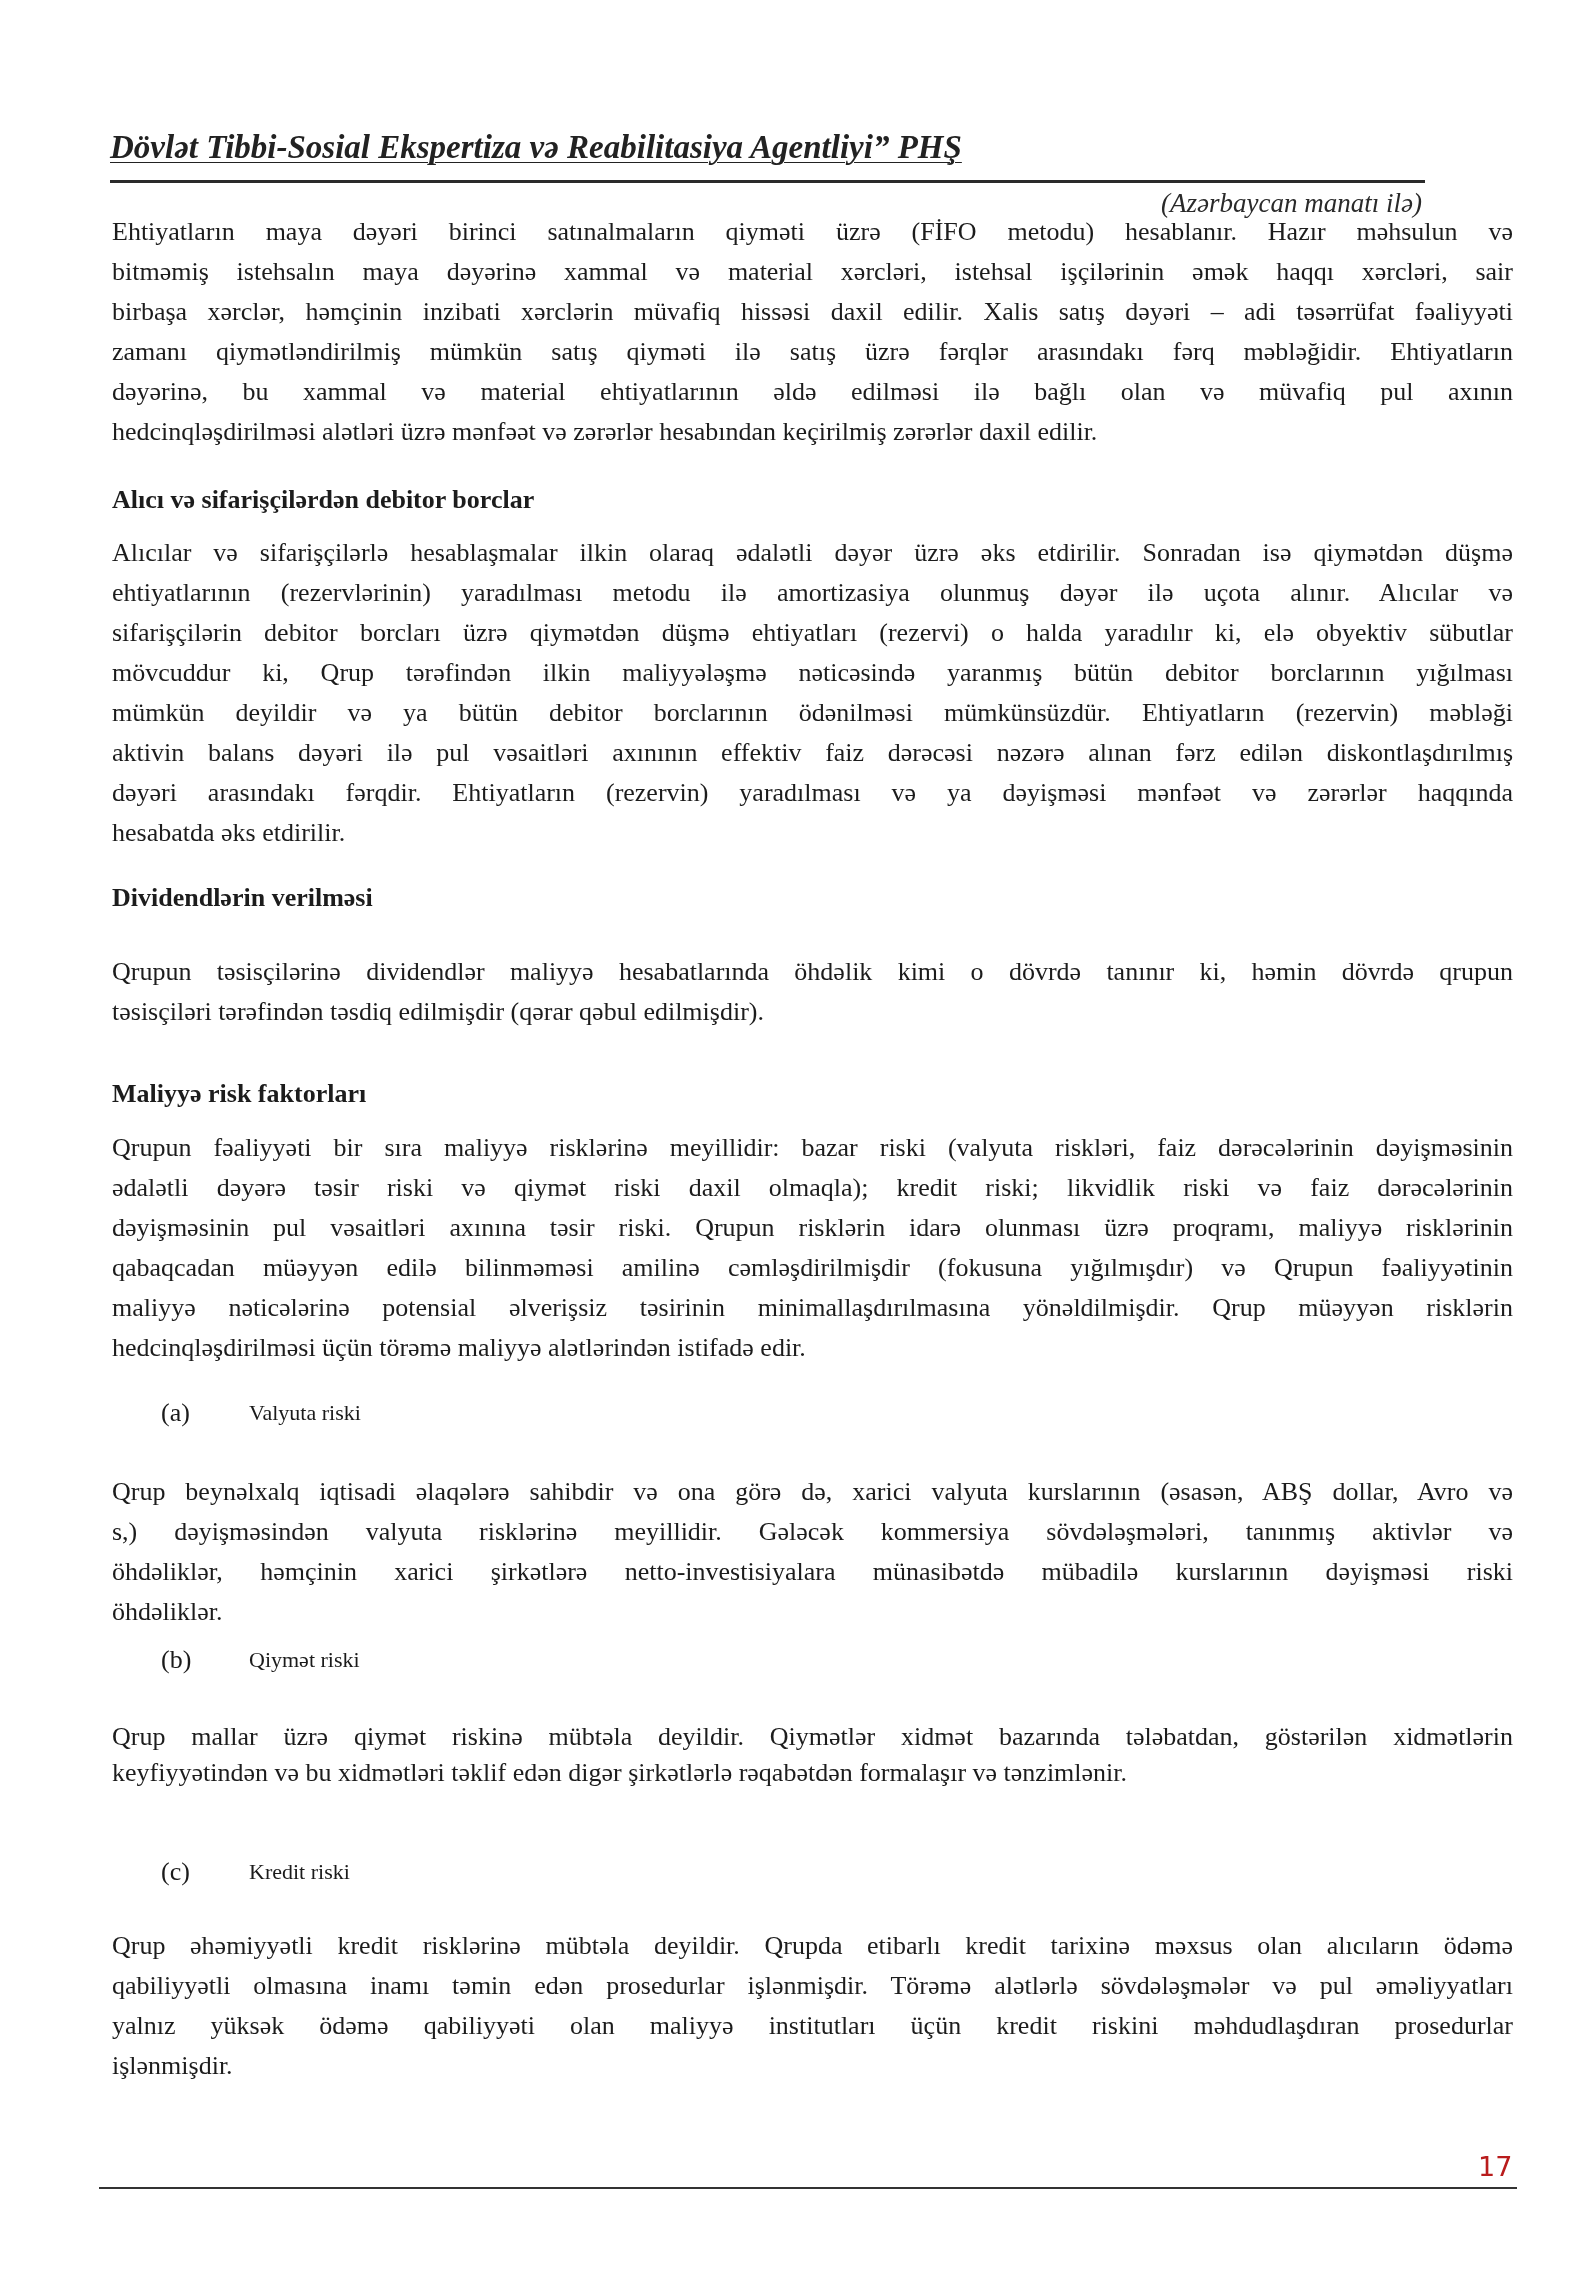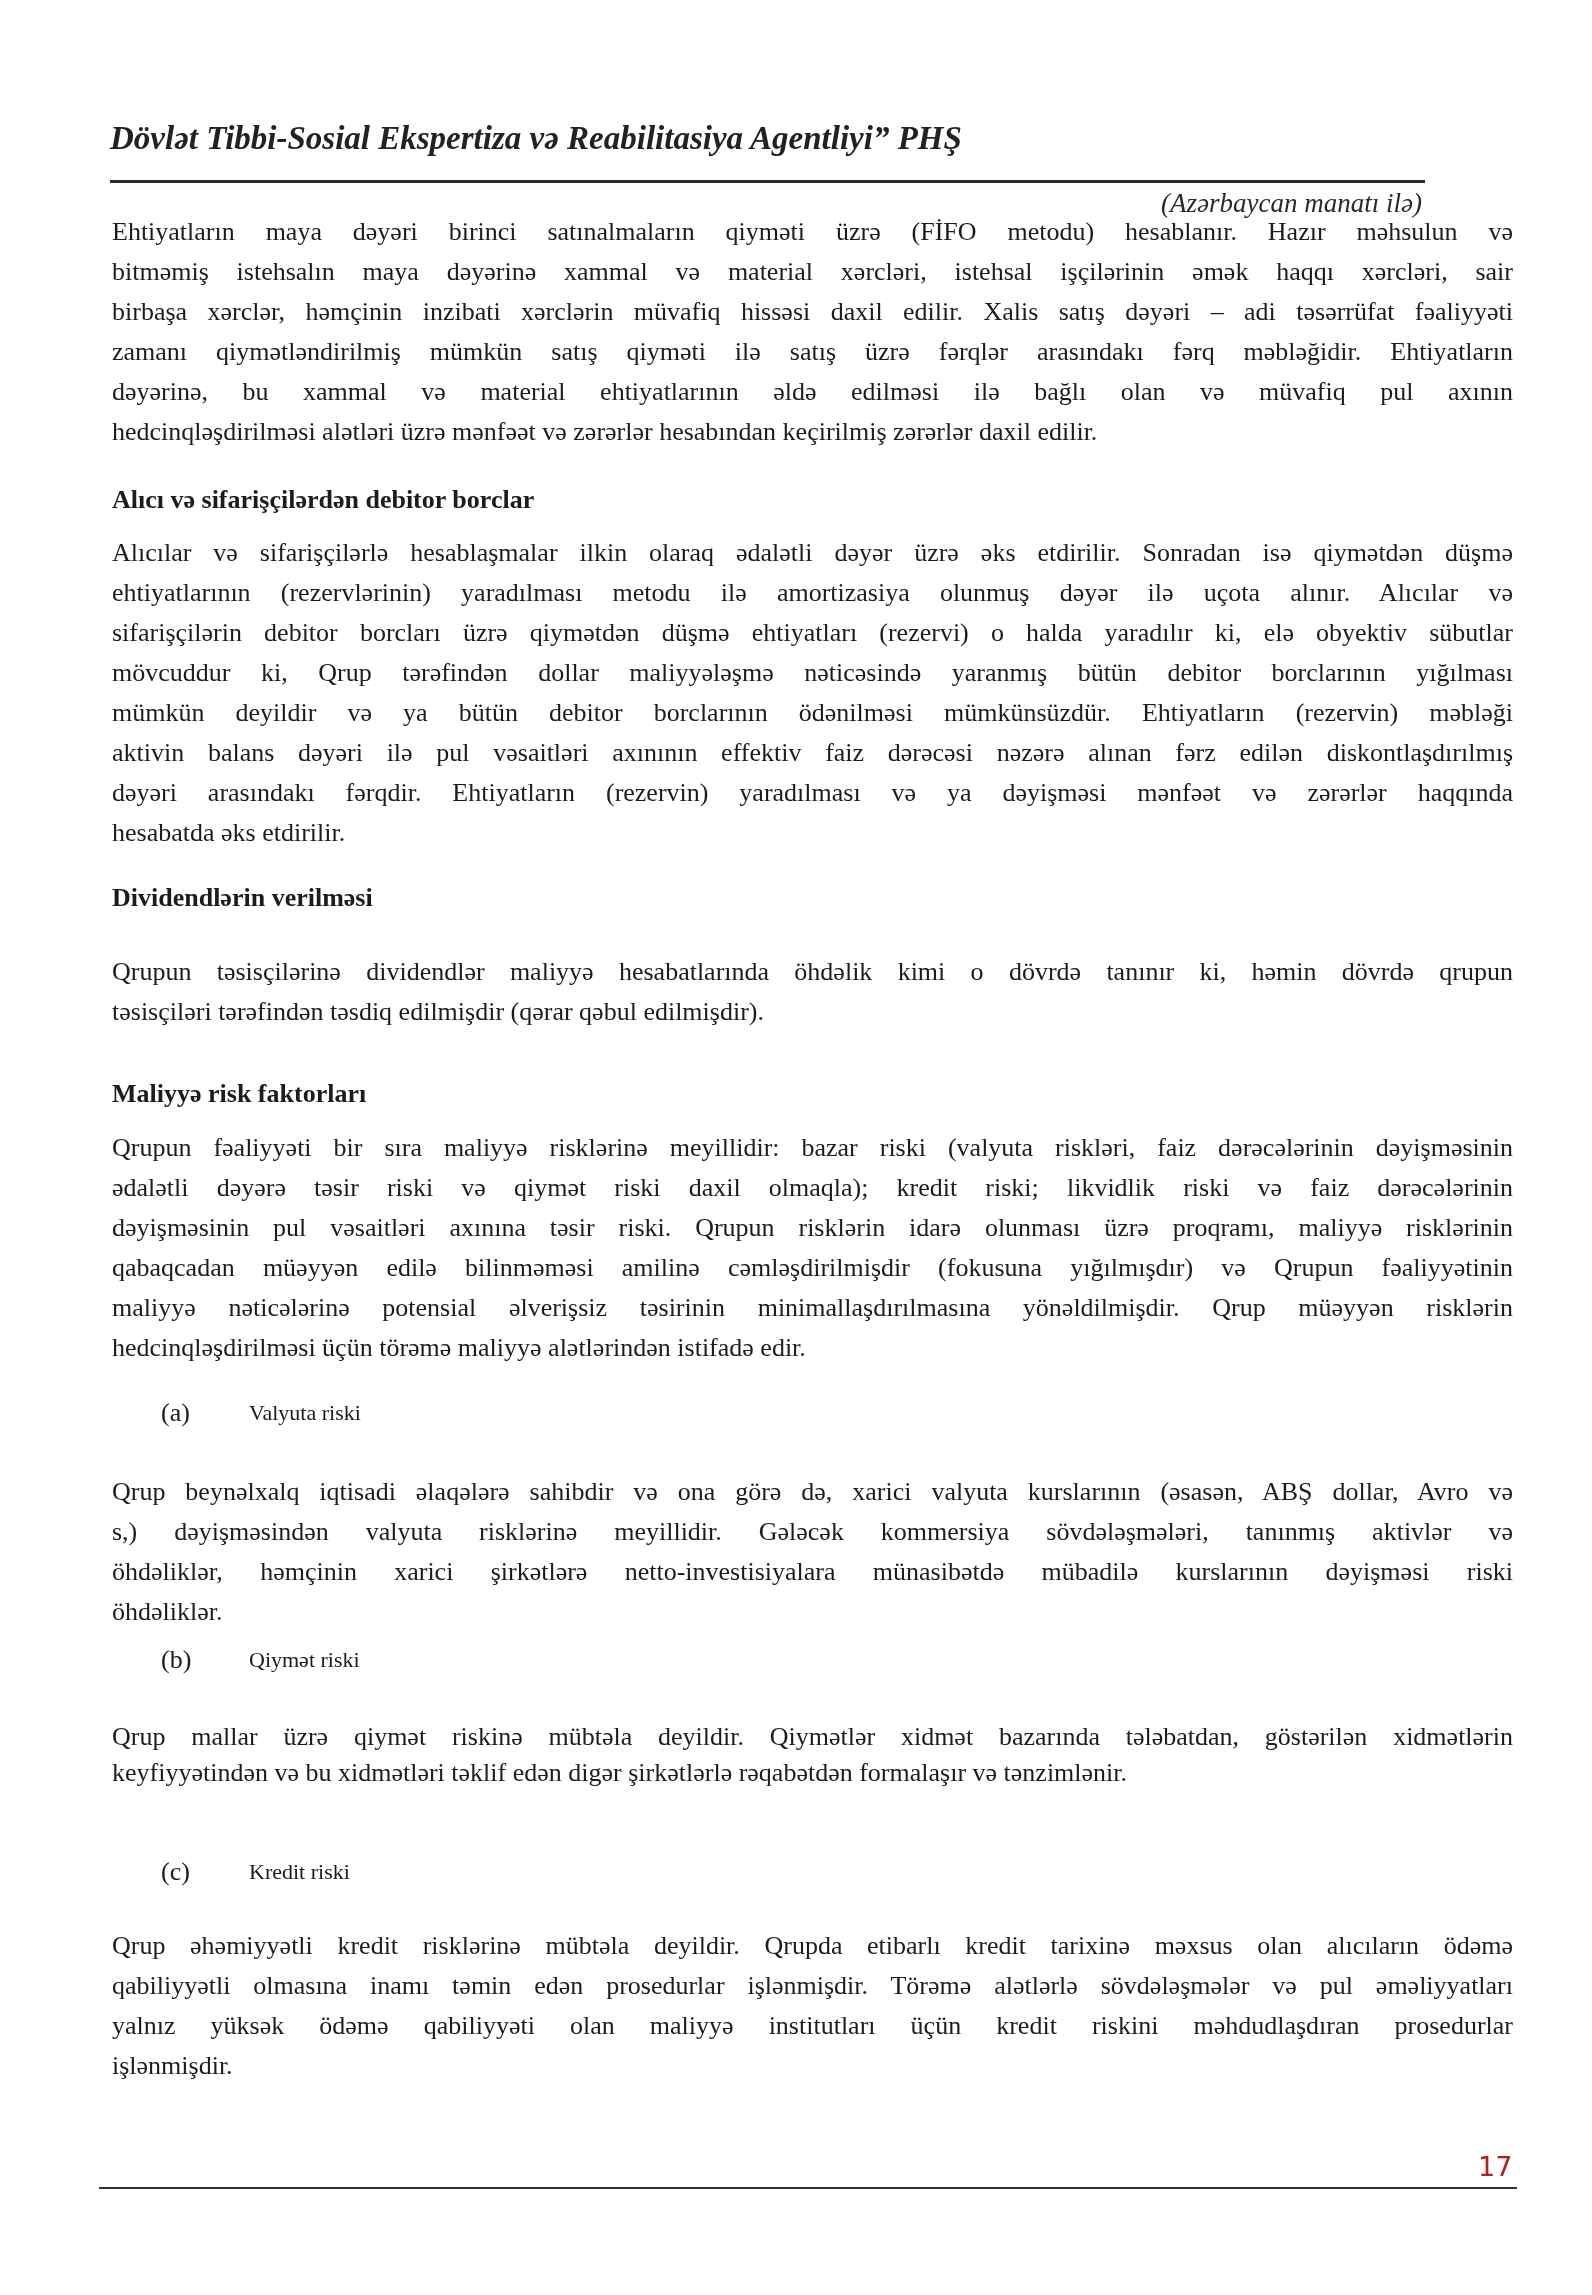--- a/index.html
+++ b/index.html
@@ -3,21 +3,21 @@
 <meta charset="utf-8">
 <style>
   html, body { margin: 0; padding: 0; background: #ffffff; }
   body { width: 1592px; height: 2295px; position: relative; overflow: hidden;
          font-family: "Liberation Serif", "DejaVu Serif", serif; color: #1b1b1b; }
   .page { position: absolute; left: 0; top: 0; width: 1592px; height: 2295px; background: #fff; }
 
   .hdr-title { position: absolute; left: 110px; width: 1326px; font-style: italic; font-weight: bold;
                font-size: 33px; line-height: 40px; white-space: nowrap; color: #222; }
   .hdr-title.l1 { top: 93px; }
-  .hdr-title.l2 { top: 118px; text-decoration-thickness: 1.3px; text-underline-offset: 4px; }
+  .hdr-title.l2 { top: 127px; text-decoration: underline; text-decoration-thickness: 1.3px; text-underline-offset: 4px; }
   .hdr-rule { position: absolute; left: 110px; top: 180px; width: 1315px; height: 2.7px; background: #2a2a2a; }
   .hdr-sub { position: absolute; left: 115px; top: 188px; font-style: italic; font-weight: bold;
              font-size: 24px; line-height: 32px; white-space: nowrap; color: #222; }
   .hdr-currency { position: absolute; right: 170px; top: 187px; font-style: italic;
                   font-size: 27px; line-height: 33px; white-space: nowrap; color: #2a2a2a; }
 
   .ln { position: absolute; left: 112px; width: 1401px; font-size: 26px; line-height: 40px;
         white-space: nowrap; color: #1c1c1c; }
   .ln.j { text-align: justify; text-align-last: justify; white-space: normal; height: 40px; overflow: hidden; }
   .h { position: absolute; left: 112px; font-size: 26px; line-height: 40px; font-weight: bold; white-space: nowrap; color: #1c1c1c; }
@@ -44,21 +44,21 @@
     <div class="ln j" style="top:332px">zamanı qiymətləndirilmiş mümkün satış qiyməti ilə satış üzrə fərqlər arasındakı fərq məbləğidir. Ehtiyatların</div>
     <div class="ln j" style="top:372px">dəyərinə, bu xammal və material ehtiyatlarının əldə edilməsi ilə bağlı olan və müvafiq pul axının</div>
     <div class="ln" style="top:412px">hedcinqləşdirilməsi alətləri üzrə mənfəət və zərərlər hesabından keçirilmiş zərərlər daxil edilir.</div>
   </div>
 
   <div class="h" style="top:480px">Alıcı və sifarişçilərdən debitor borclar</div>
   <div>
     <div class="ln j" style="top:533px">Alıcılar və sifarişçilərlə hesablaşmalar ilkin olaraq ədalətli dəyər üzrə əks etdirilir. Sonradan isə qiymətdən düşmə</div>
     <div class="ln j" style="top:573px">ehtiyatlarının (rezervlərinin) yaradılması metodu ilə amortizasiya olunmuş dəyər ilə uçota alınır. Alıcılar və</div>
     <div class="ln j" style="top:613px">sifarişçilərin debitor borcları üzrə qiymətdən düşmə ehtiyatları (rezervi) o halda yaradılır ki, elə obyektiv sübutlar</div>
-    <div class="ln j" style="top:653px">mövcuddur ki, Qrup tərəfindən dollar maliyyələşmə nəticəsində yaranmış bütün debitor borclarının yığılması</div>
+    <div class="ln j" style="top:653px">mövcuddur ki, Qrup tərəfindən ilkin maliyyələşmə nəticəsində yaranmış bütün debitor borclarının yığılması</div>
     <div class="ln j" style="top:693px">mümkün deyildir və ya bütün debitor borclarının ödənilməsi mümkünsüzdür. Ehtiyatların (rezervin) məbləği</div>
     <div class="ln j" style="top:733px">aktivin balans dəyəri ilə pul vəsaitləri axınının effektiv faiz dərəcəsi nəzərə alınan fərz edilən diskontlaşdırılmış</div>
     <div class="ln j" style="top:773px">dəyəri arasındakı fərqdir. Ehtiyatların (rezervin) yaradılması və ya dəyişməsi mənfəət və zərərlər haqqında</div>
     <div class="ln" style="top:813px">hesabatda əks etdirilir.</div>
   </div>
 
   <div class="h" style="top:878px">Dividendlərin verilməsi</div>
   <div>
     <div class="ln j" style="top:952px">Qrupun təsisçilərinə dividendlər maliyyə hesabatlarında öhdəlik kimi o dövrdə tanınır ki, həmin dövrdə qrupun</div>
     <div class="ln" style="top:992px">təsisçiləri tərəfindən təsdiq edilmişdir (qərar qəbul edilmişdir).</div>

